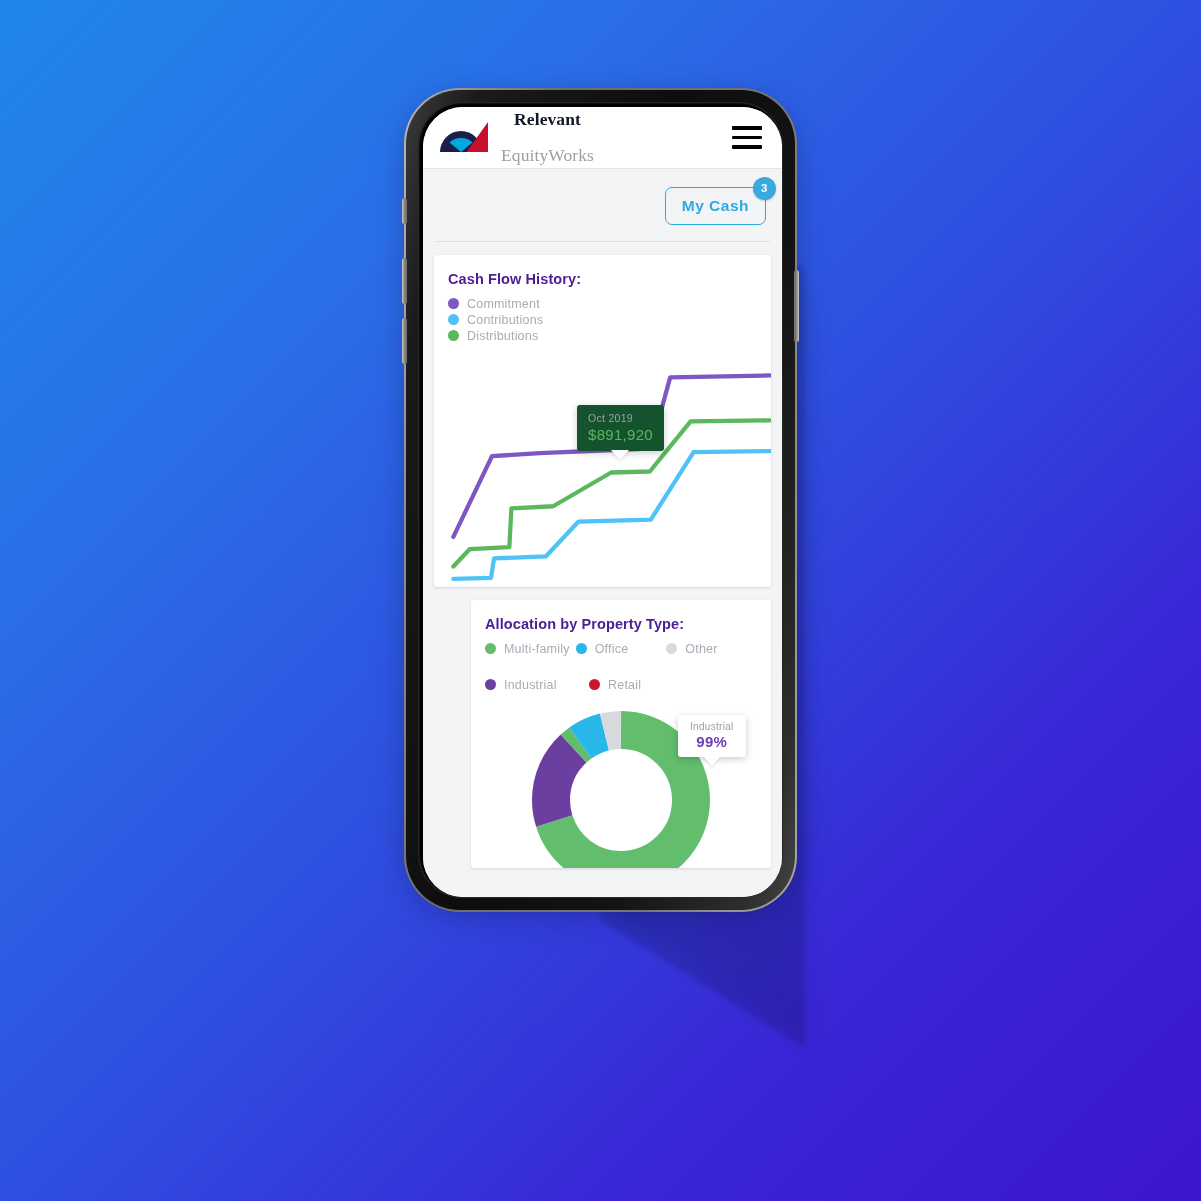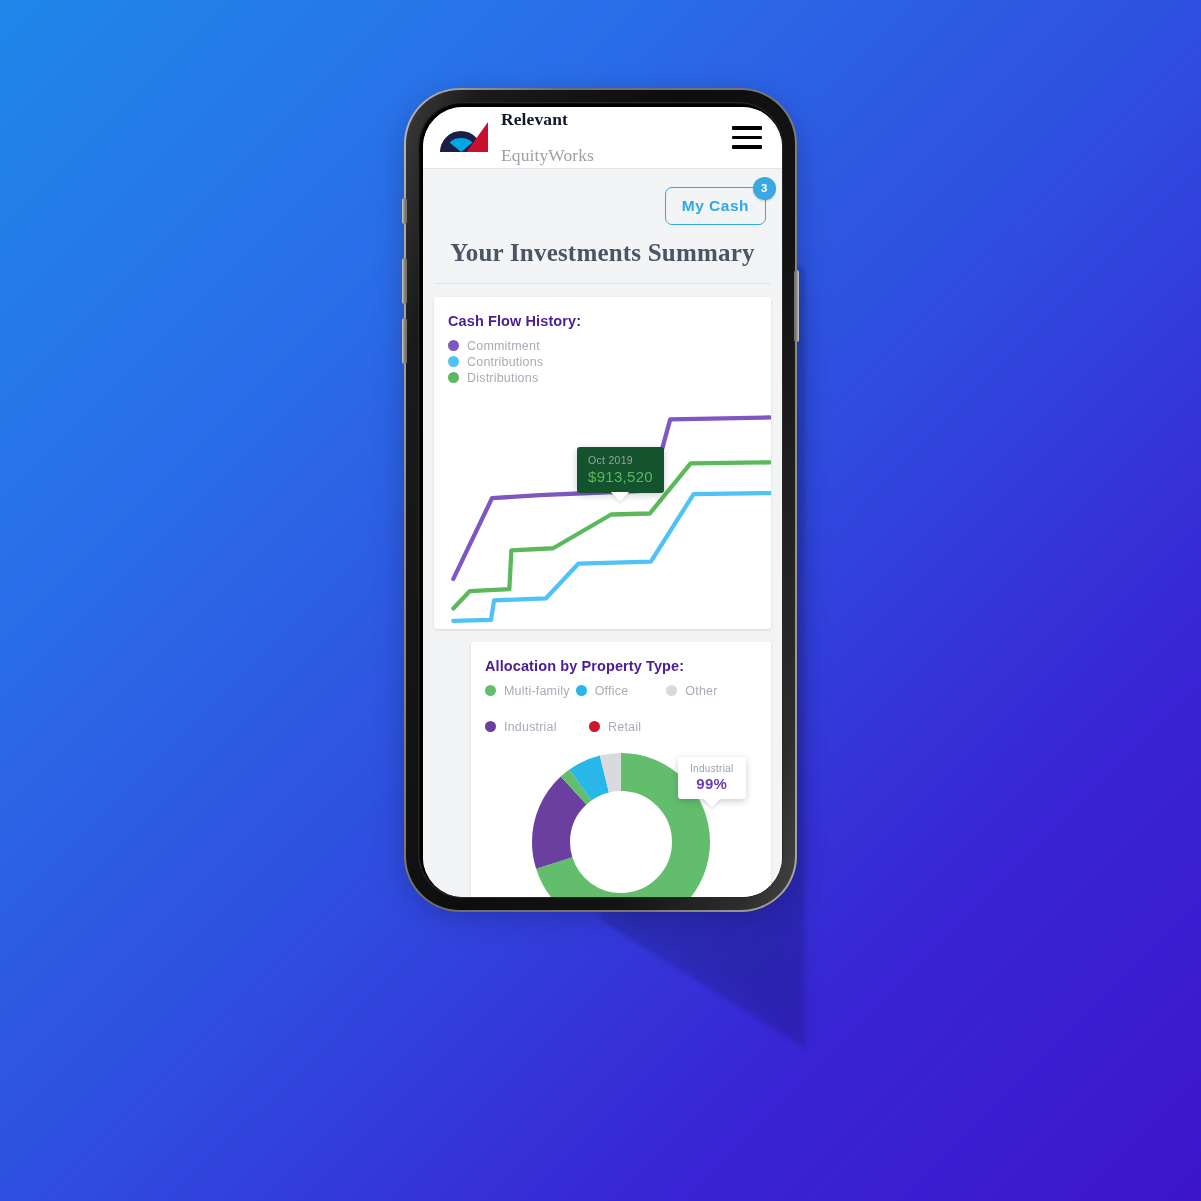--- a/index.html
+++ b/index.html
@@ -121,21 +121,21 @@
     background: #ffffff;
     display: flex;
     align-items: center;
     padding: 0 20px 0 14px;
     box-sizing: border-box;
     border-bottom: 1px solid #e2e4e6;
     position: relative;
   }
   .logo-wrap { display: flex; align-items: center; gap: 10px; }
   .logo-mark { width: 54px; height: 33px; display: block; }
-  .logo-text { line-height: 1.0; }
+  .logo-text { line-height: 1.0; text-align: center; }
   .logo-line1 {
     font-family: "Liberation Serif", serif;
     font-size: 17.5px;
     font-weight: 700;
     color: #111827;
     letter-spacing: .1px;
   }
   .logo-line2 {
     font-family: Liberation Serif, serif;
     font-size: 17.5px;
@@ -365,21 +365,20 @@
 
           <div class="page">
 
             <div class="mylist-row">
               <button class="mylist-btn">
                 <span>My Cash</span>
                 <span class="mylist-badge">3</span>
               </button>
             </div>
 
-            <h1 class="page-title">Your Investments Summary</h1>
             <div class="title-rule"></div>
 
             <div class="card" id="card-cashflow">
               <div class="card-title">Cash Flow History:</div>
 
               <div class="legend">
                 <div class="legend-row">
                   <div class="legend-item">
                     <span class="legend-dot" style="background:#7e57c2"></span>
                     <span class="legend-label">Commitment</span>
@@ -405,21 +404,21 @@
                   <polyline points="19,176 57,97 104,94 200,90 213,89 232,20 330,18" fill="none" stroke="#7e57c2" stroke-width="4.2" stroke-linejoin="round" stroke-linecap="round"></polyline>
 
                   <polyline points="19,205 35,188 74,186 76,148 117,146 174,113 212,112 252,63 330,62" fill="none" stroke="#5cb85c" stroke-width="4.2" stroke-linejoin="round" stroke-linecap="round"></polyline>
 
                   <polyline points="19,217 56,216 59,197 110,195 142,161 213,159 255,93 330,92" fill="none" stroke="#4fc3f7" stroke-width="4.2" stroke-linejoin="round" stroke-linecap="round"></polyline>
                 </svg>
               </div>
 
               <div class="cf-tooltip">
                 <div class="tt-label">Oct 2019</div>
-                <div class="tt-value">$913,520</div>
+                <div class="tt-value">$891,920</div>
               </div>
             </div>
 
             <div class="card" id="card-alloc">
               <div class="card-title">Allocation by Property Type:</div>
 
               <div class="alloc-legend">
                 <div class="legend-row">
                   <div class="legend-item">
                     <span class="legend-dot" style="background:#62bd6d"></span>

